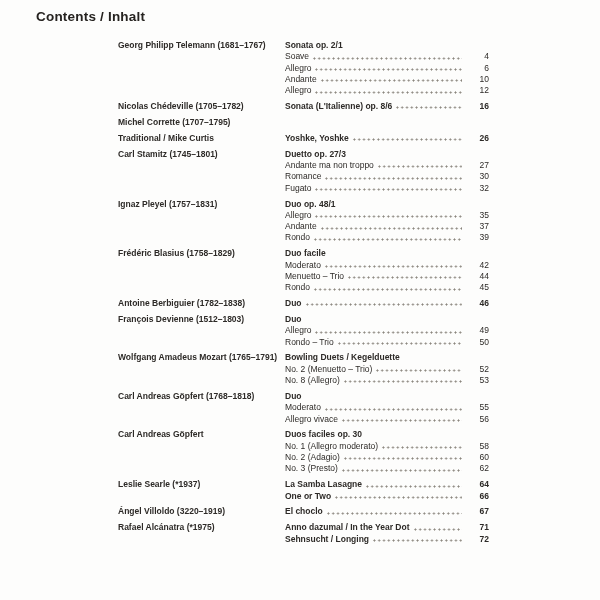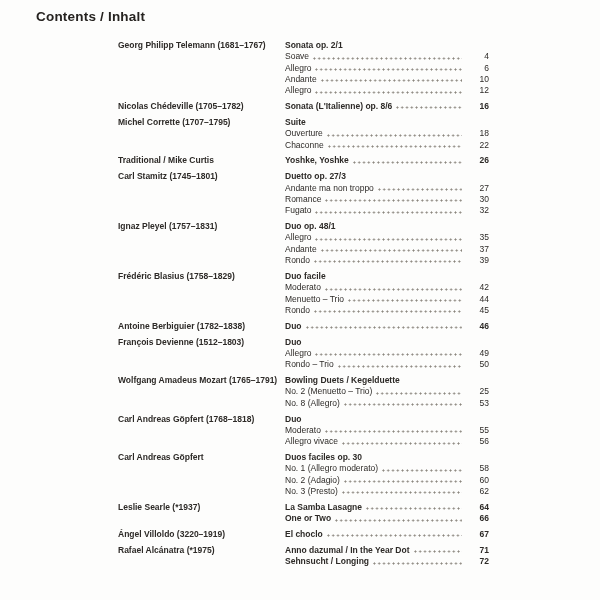--- a/index.html
+++ b/index.html
@@ -116,35 +116,20 @@
       <div class="works">
         <div class="row work-title">
           <span class="label">Sonata (L'Italienne) op. 8/6</span>
           <span class="leader"></span>
           <span class="page">16</span>
         </div>
       </div>
     </div>
     <div class="toc-entry">
       <div class="composer">Michel Corrette (1707–1795)</div>
-      <div class="works">
-        <div class="row work-title">
-          <span class="label">Suite</span>
-        </div>
-        <div class="row">
-          <span class="label">Ouverture</span>
-          <span class="leader"></span>
-          <span class="page">18</span>
-        </div>
-        <div class="row">
-          <span class="label">Chaconne</span>
-          <span class="leader"></span>
-          <span class="page">22</span>
-        </div>
-      </div>
     </div>
     <div class="toc-entry">
       <div class="composer">Traditional / Mike Curtis</div>
       <div class="works">
         <div class="row work-title">
           <span class="label">Yoshke, Yoshke</span>
           <span class="leader"></span>
           <span class="page">26</span>
         </div>
       </div>
@@ -248,21 +233,21 @@
     </div>
     <div class="toc-entry">
       <div class="composer">Wolfgang Amadeus Mozart (1765–1791)</div>
       <div class="works">
         <div class="row work-title">
           <span class="label">Bowling Duets / Kegelduette</span>
         </div>
         <div class="row">
           <span class="label">No. 2 (Menuetto – Trio)</span>
           <span class="leader"></span>
-          <span class="page">25</span>
+          <span class="page">52</span>
         </div>
         <div class="row">
           <span class="label">No. 8 (Allegro)</span>
           <span class="leader"></span>
           <span class="page">53</span>
         </div>
       </div>
     </div>
     <div class="toc-entry">
       <div class="composer">Carl Andreas Göpfert (1768–1818)</div>

